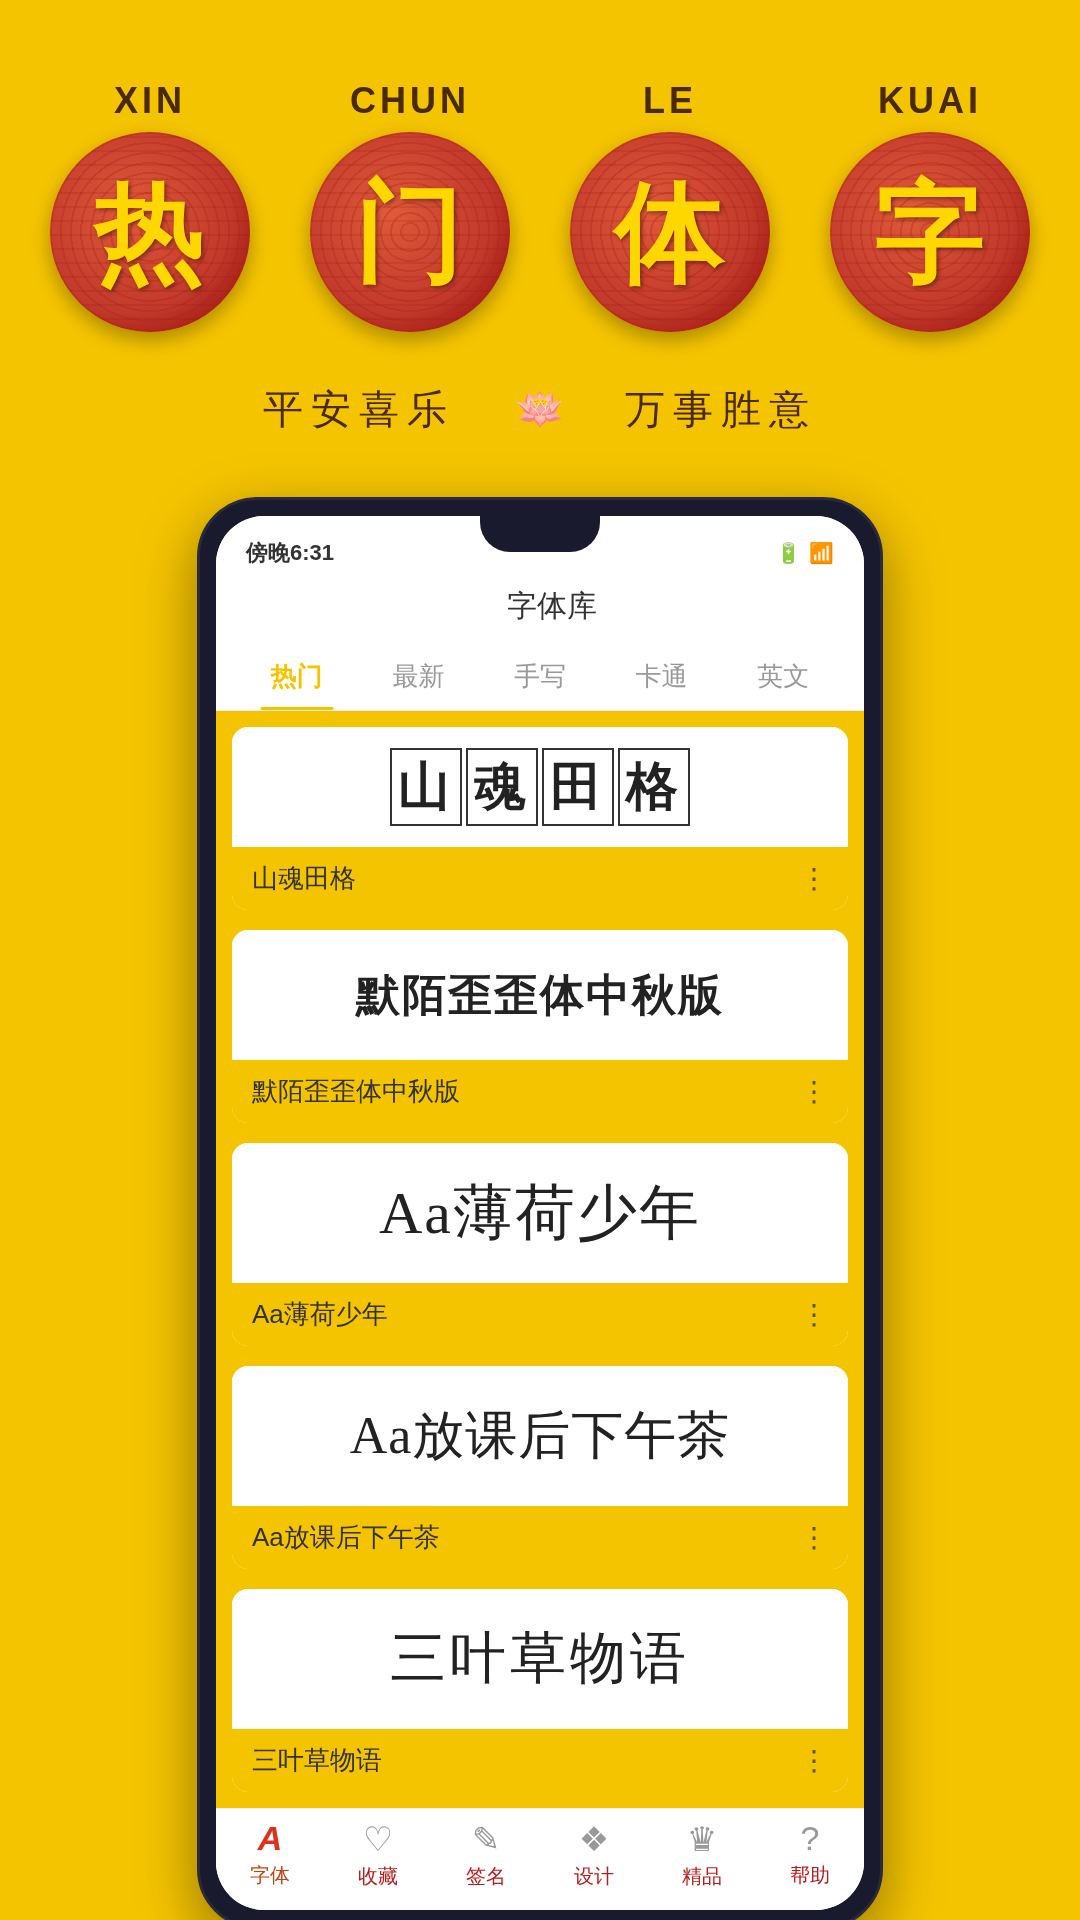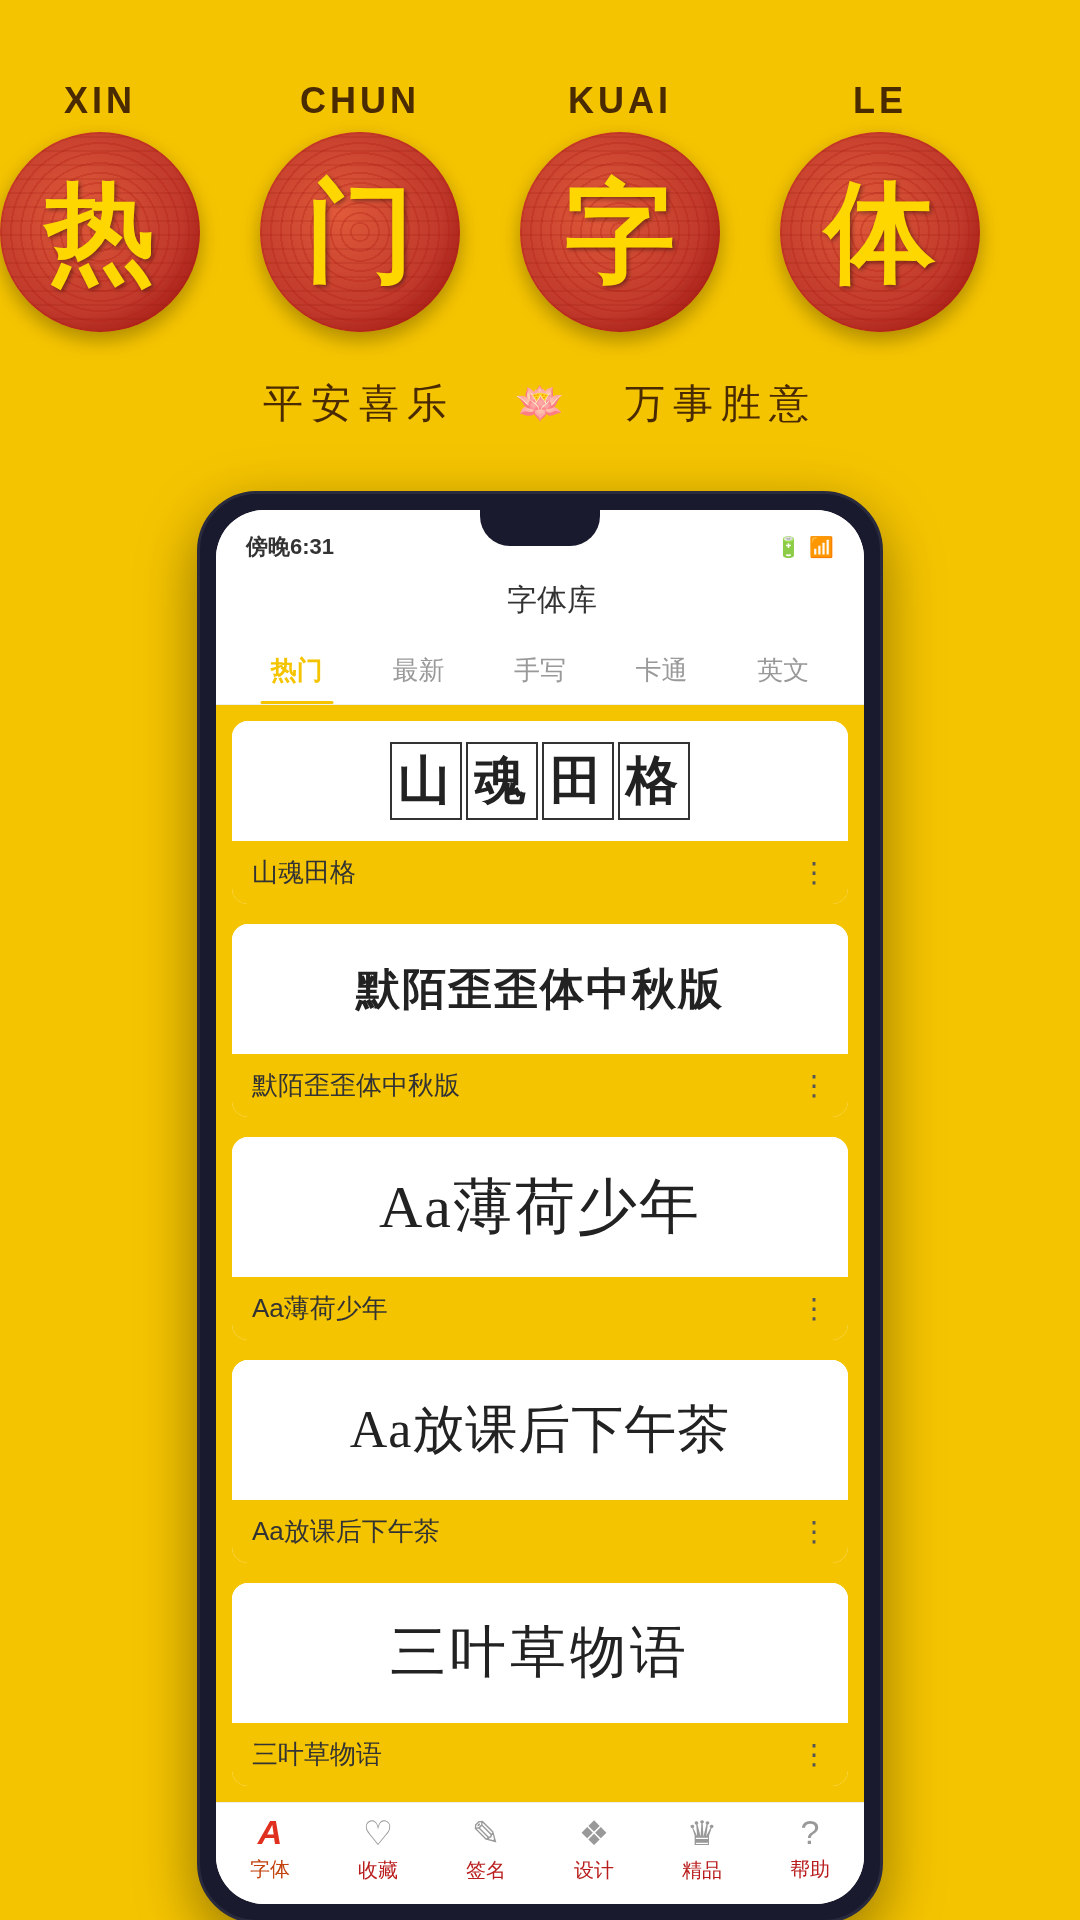--- a/index.html
+++ b/index.html
@@ -16,20 +16,21 @@
     .header-section {
       display: flex;
       flex-direction: column;
       align-items: center;
       padding-top: 80px;
       padding-bottom: 40px;
     }
 
     .pinyin-row {
       display: flex;
+      justify-content: center;
       gap: 60px;
       width: 100%;
       margin-bottom: 20px;
     }
 
     .pinyin-item {
       display: flex;
       flex-direction: column;
       align-items: center;
       gap: 10px;
@@ -94,21 +95,21 @@
       position: relative;
       z-index: 2;
       line-height: 1;
     }
 
     .subtitle-row {
       display: flex;
       align-items: center;
       justify-content: center;
       gap: 60px;
-      margin-top: 24px;
+      margin-top: 30px;
     }
 
     .subtitle-text {
       font-size: 40px;
       color: #4a2a00;
       font-weight: 500;
       letter-spacing: 8px;
     }
 
     .lotus-icon {
@@ -339,32 +340,32 @@
 
     <div class="pinyin-item">
       <span class="pinyin-label">CHUN</span>
       <div class="chinese-circle">
         <div class="wave-pattern"></div>
         <span class="chinese-char">门</span>
       </div>
     </div>
 
     <div class="pinyin-item">
+      <span class="pinyin-label">LE</span>
+      <div class="chinese-circle">
+        <div class="wave-pattern"></div>
+        <span class="chinese-char">体</span>
+      </div>
+    </div>
+
+    <div class="pinyin-item">
       <span class="pinyin-label">KUAI</span>
       <div class="chinese-circle">
         <div class="wave-pattern"></div>
         <span class="chinese-char">字</span>
-      </div>
-    </div>
-
-    <div class="pinyin-item">
-      <span class="pinyin-label">LE</span>
-      <div class="chinese-circle">
-        <div class="wave-pattern"></div>
-        <span class="chinese-char">体</span>
       </div>
     </div>
 
   </div>
 
   <div class="subtitle-row">
     <span class="subtitle-text">平安喜乐</span>
     <span class="lotus-icon">🪷</span>
     <span class="subtitle-text">万事胜意</span>
   </div>

